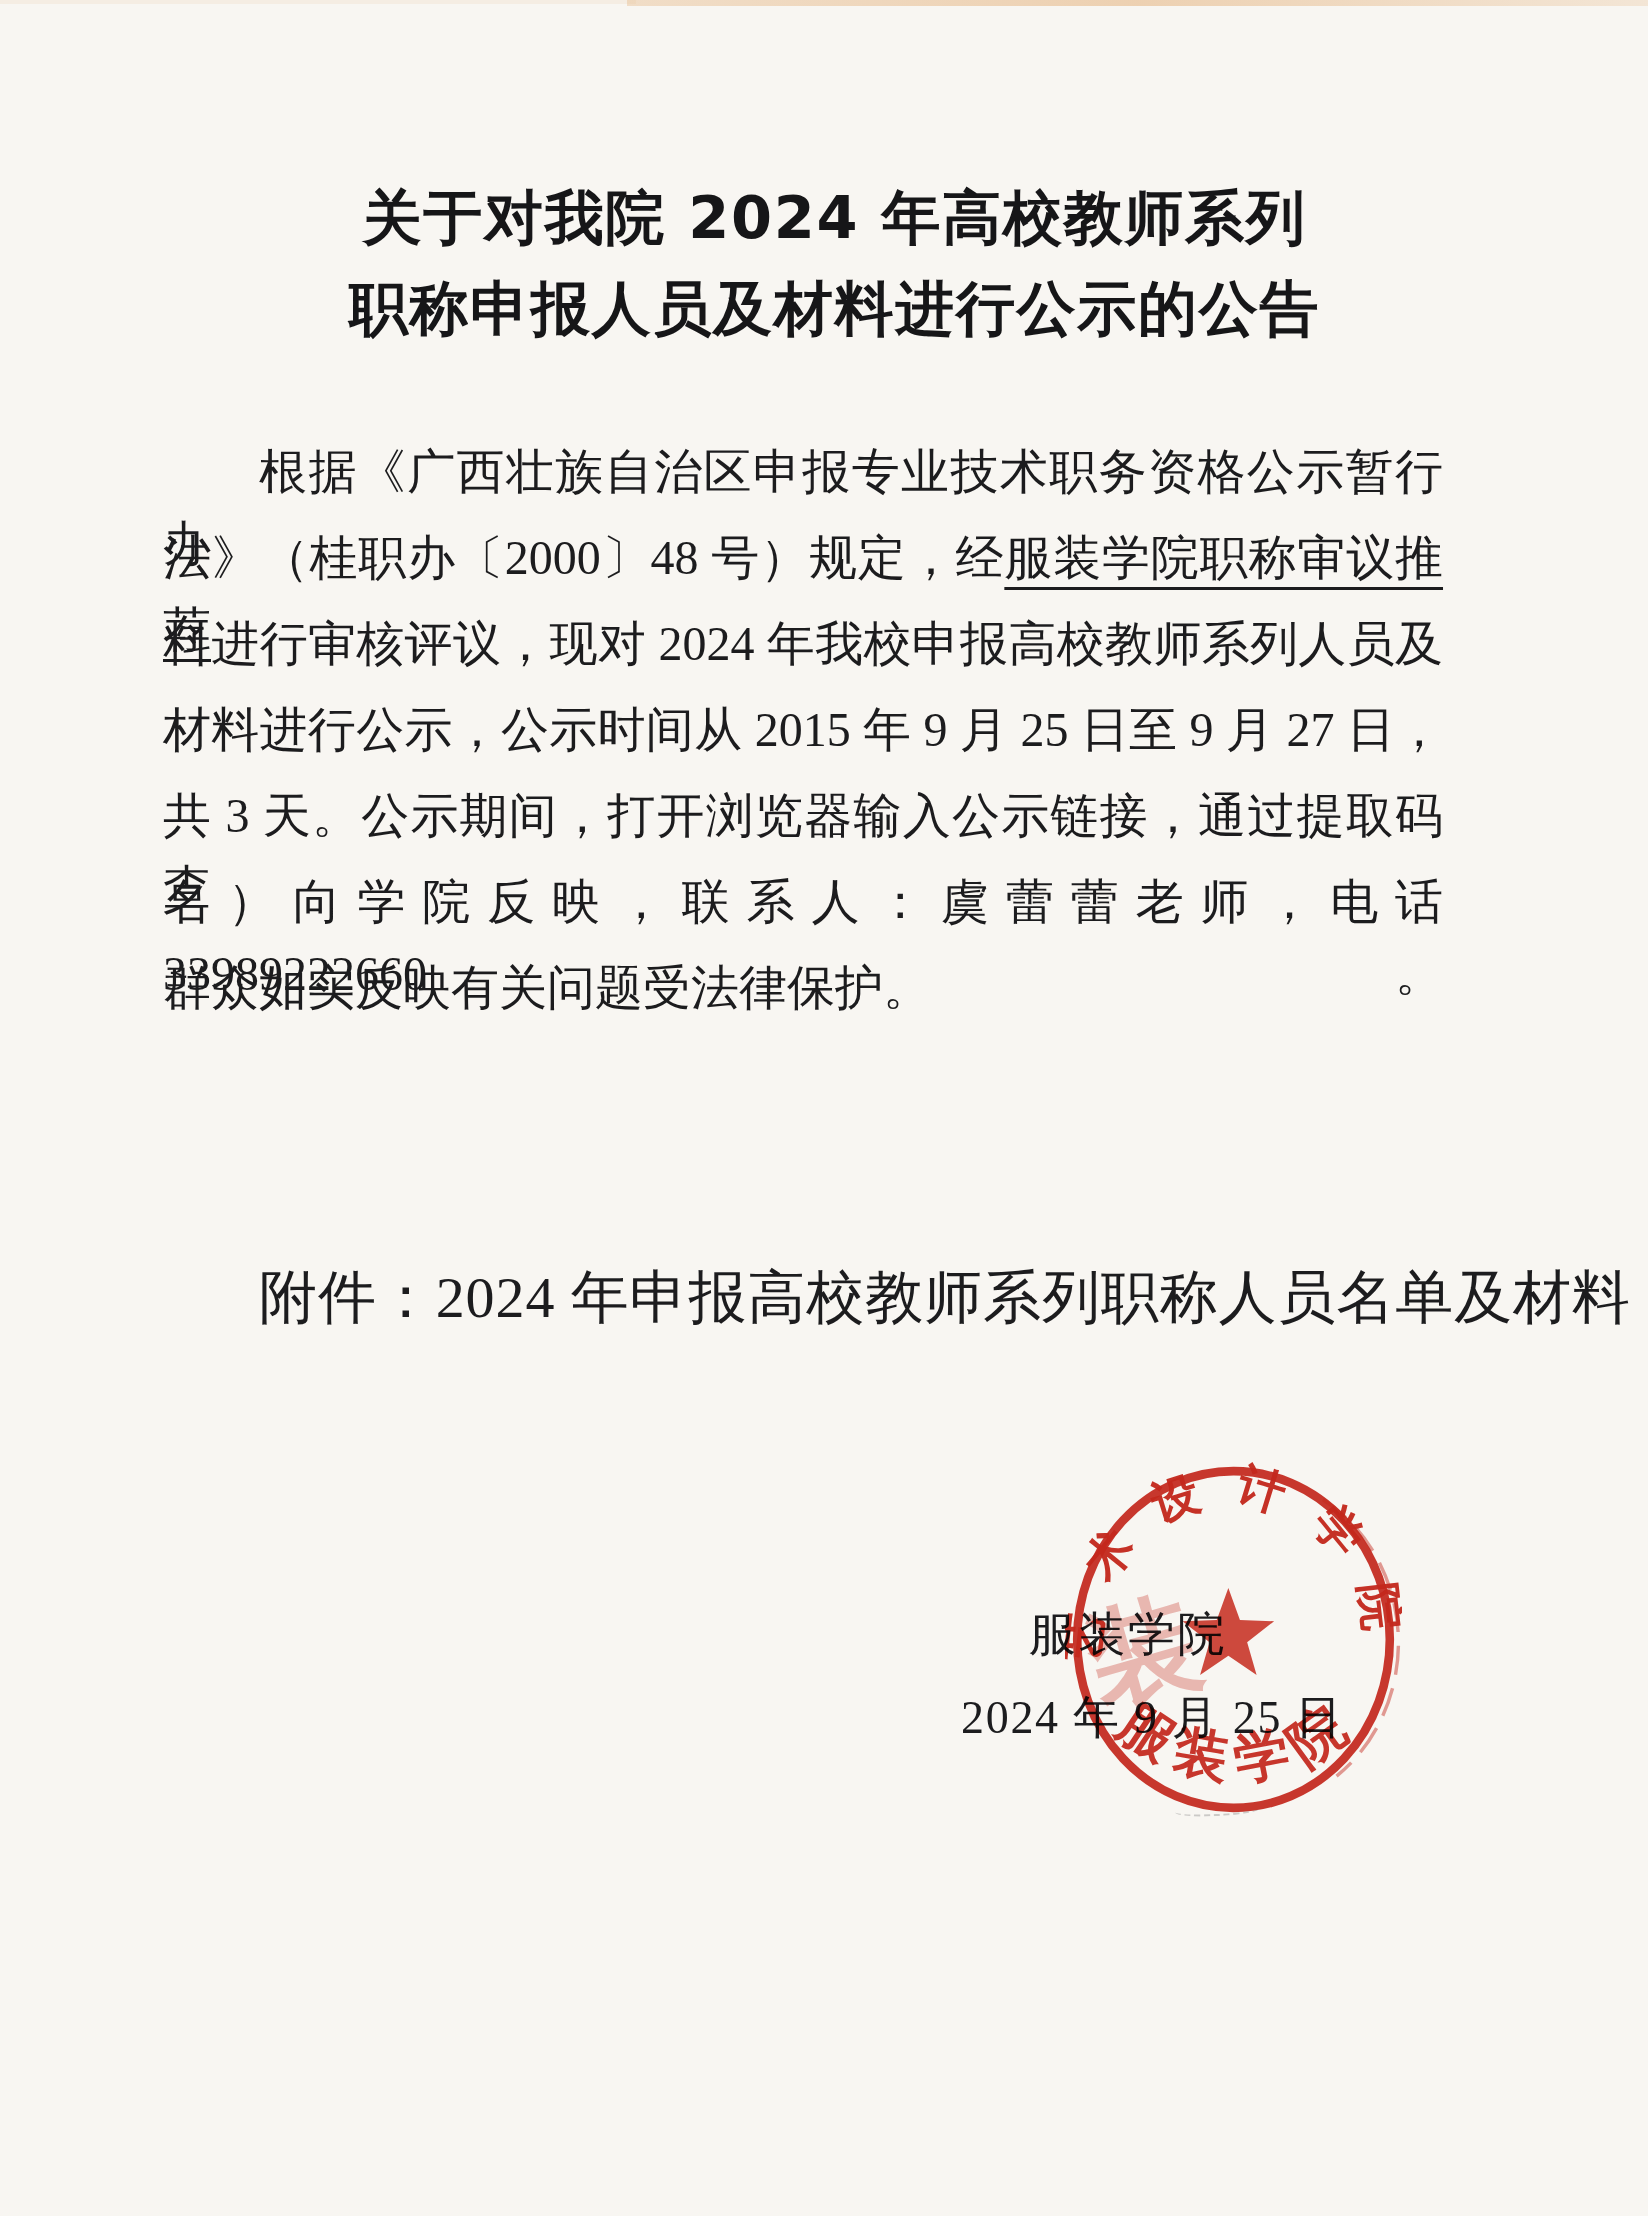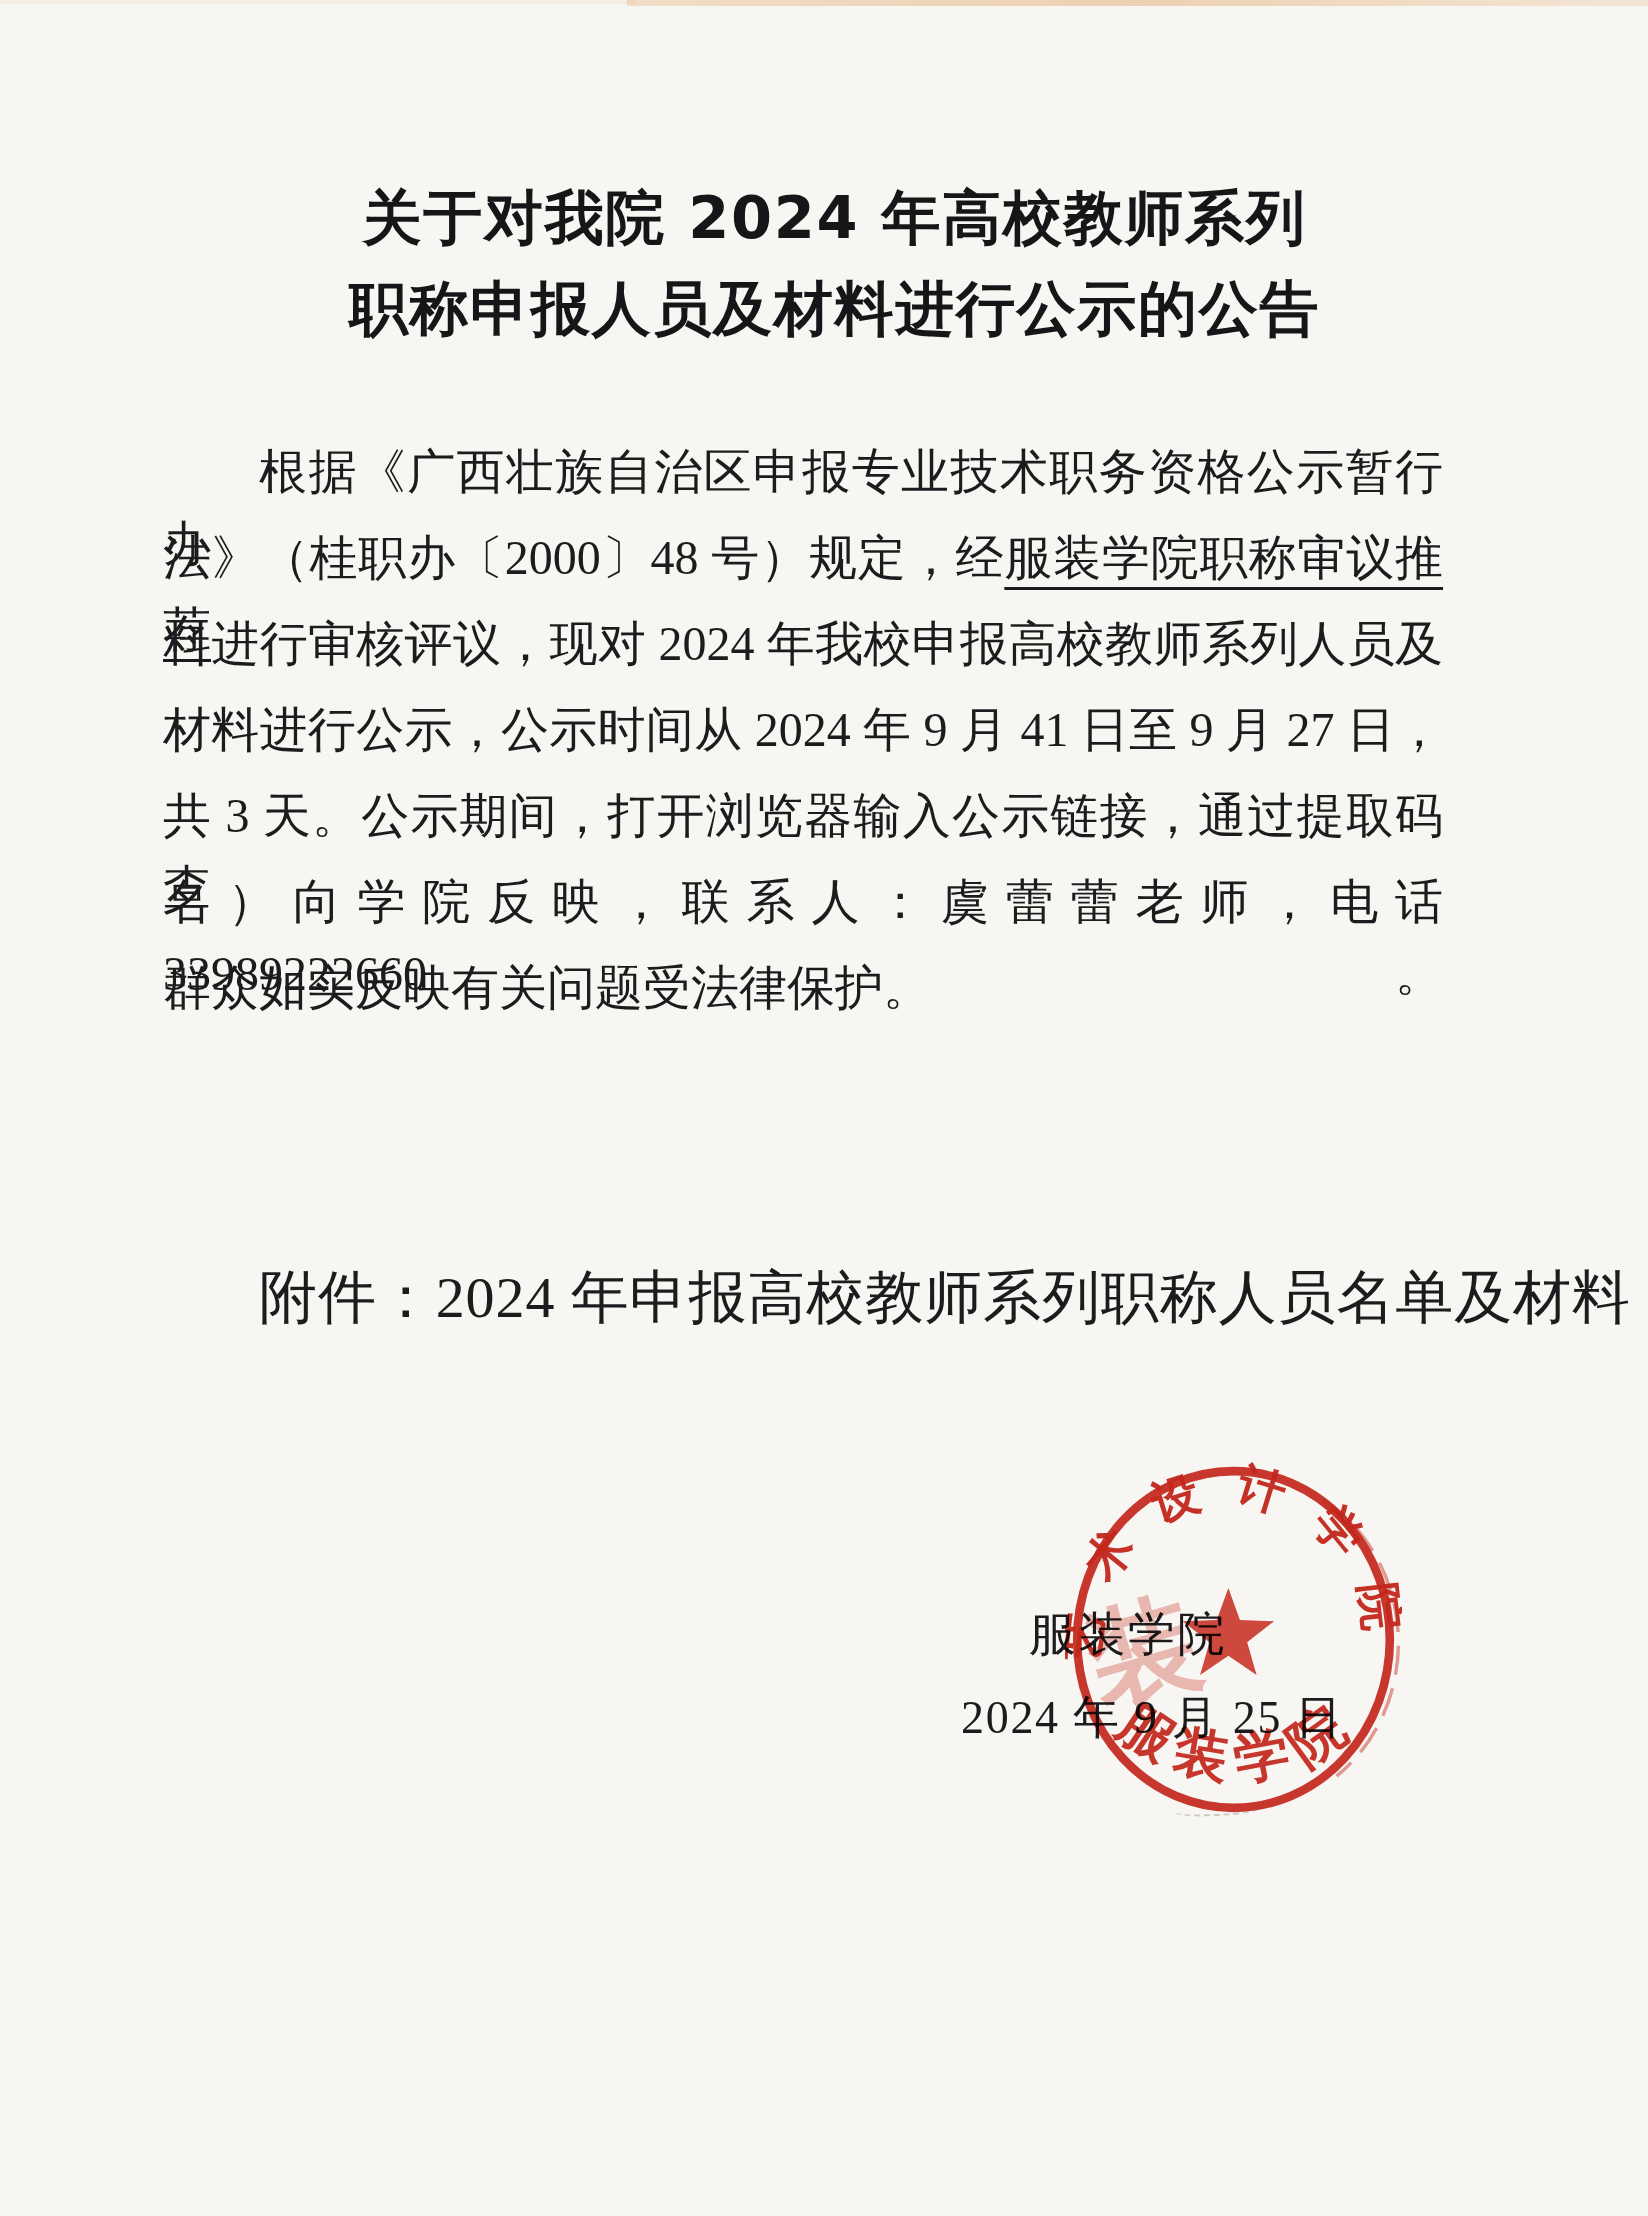--- a/index.html
+++ b/index.html
@@ -134,21 +134,21 @@
 
   <div class="doc-title">
     <span class="title-line">关于对我院 2024 年高校教师系列</span>
     <span class="title-line">职称申报人员及材料进行公示的公告</span>
   </div>
 
   <div class="doc-body">
       <div class="body-line indent justify"><span>根据《广西壮族自治区申报专业技术职务资格公示暂行办</span></div>
       <div class="body-line justify"><span>法》（桂职办〔2000〕48 号）规定，经</span><span class="underline">服装学院职称审议推荐</span></div>
       <div class="body-line justify"><span>料进行审核评议，现对 2024 年我校申报高校教师系列人员及</span></div>
-      <div class="body-line justify"><span>材料进行公示，公示时间从 2024 年 9 月 41 日至 9 月 27 日，</span></div>
+      <div class="body-line justify"><span>材料进行公示，公示时间从 2015 年 9 月 25 日至 9 月 27 日，</span></div>
       <div class="body-line justify"><span>共 3 天。公示期间，打开浏览器输入公示链接，通过提取码查</span></div>
       <div class="body-line justify"><span>名）向学院反映，联系人：虞蕾蕾老师，电话 33989222660。</span></div>
       <div class="body-line"><span>群众如实反映有关问题受法律保护。</span></div>
     </div>
 
   <div class="attachment-line">附件：2024 年申报高校教师系列职称人员名单及材料</div>
 
   <div class="signature-org">服装学院</div>
   <div class="signature-date">2024 年 9 月 25 日</div>
 

